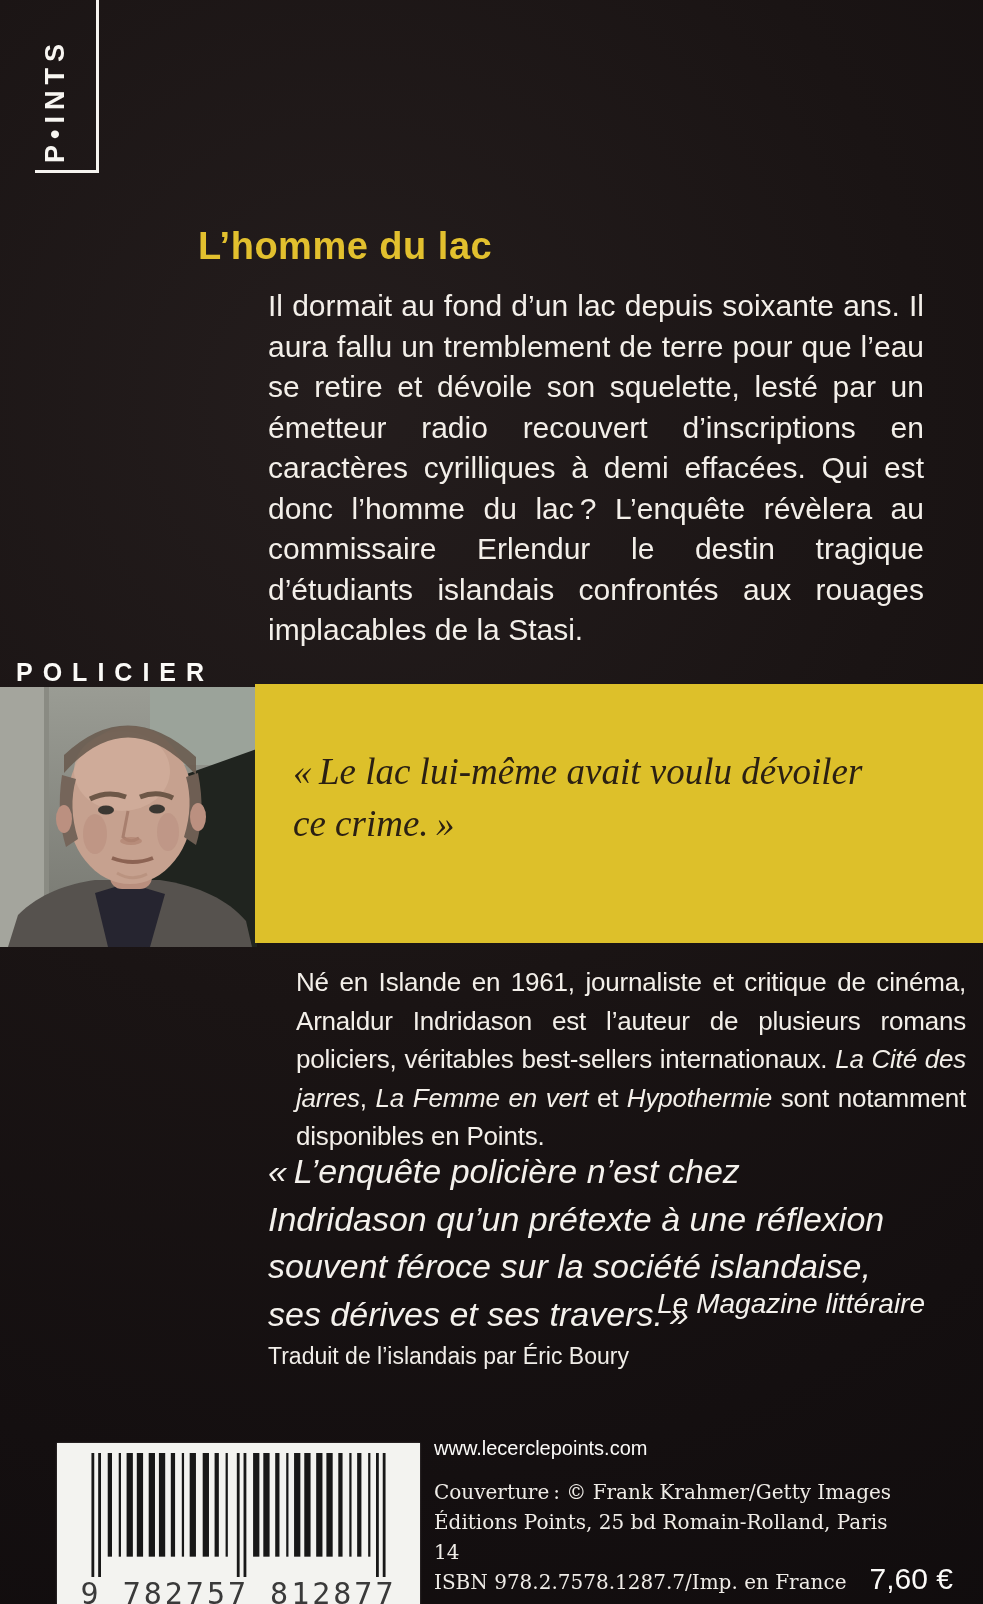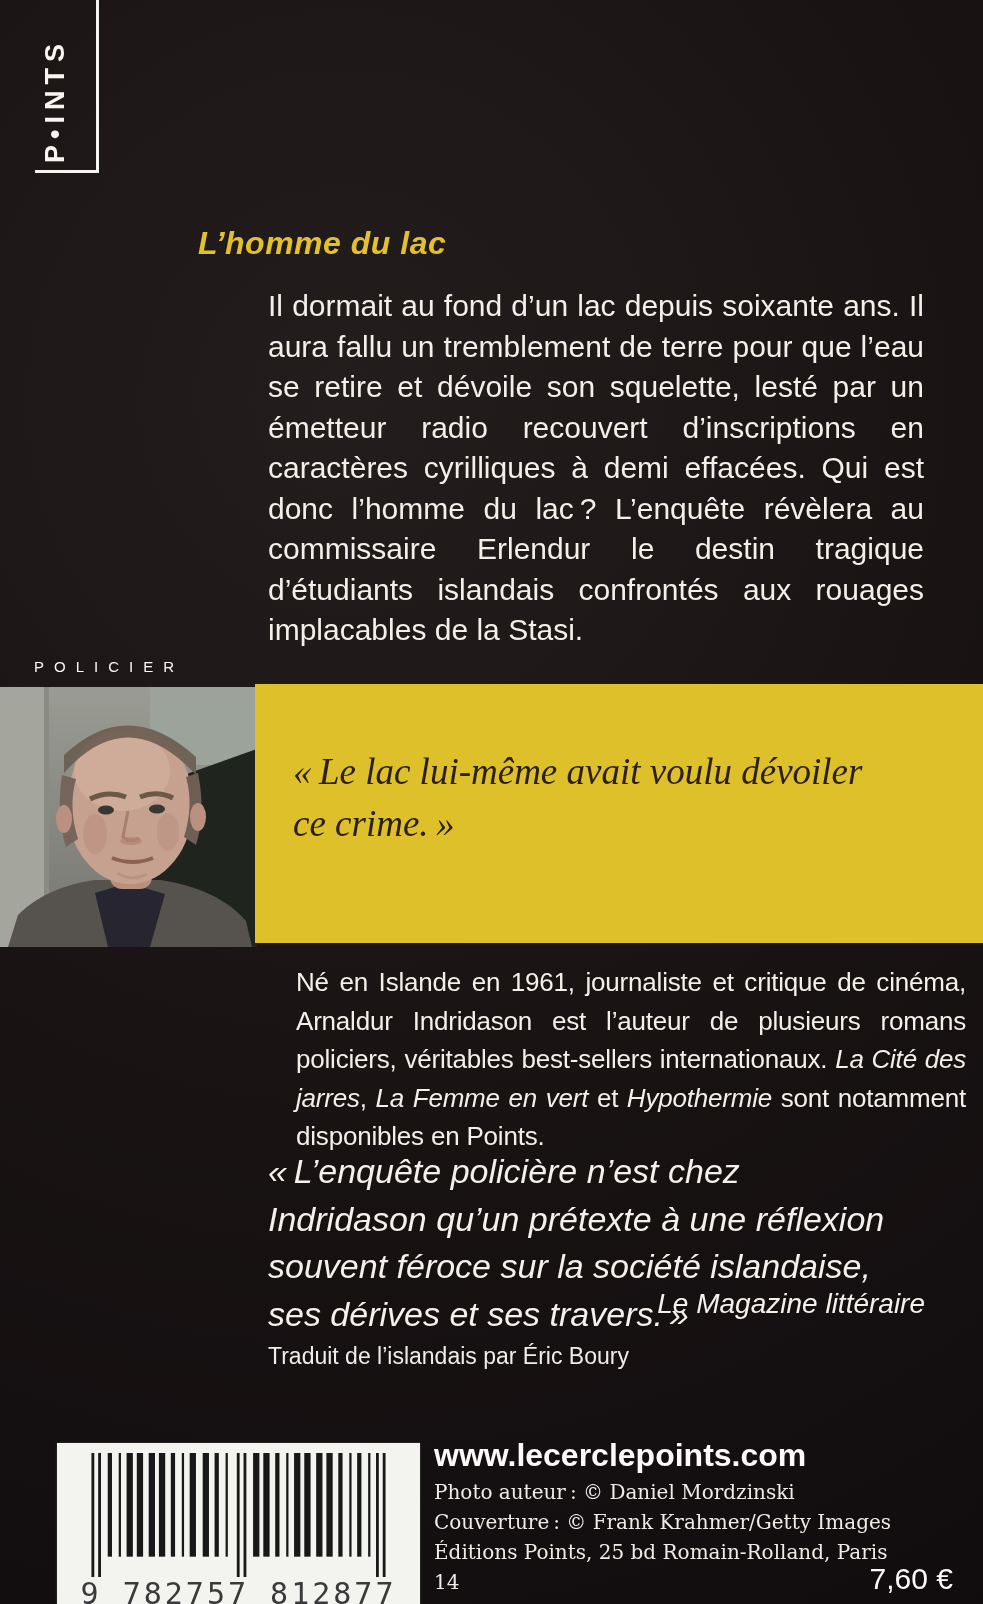--- a/index.html
+++ b/index.html
@@ -9,25 +9,25 @@
     font-family:"Liberation Sans", sans-serif;
     color:#f3efe9;
   }
   .abs{position:absolute;}
   
   .logo-frame{left:35px;top:-4px;width:61px;height:174px;border-right:3px solid #f6f4f0;border-bottom:3px solid #f6f4f0;}
   .logo-text{left:40px;top:163px;transform:rotate(-90deg);transform-origin:0 0;
     font-weight:bold;font-size:27px;letter-spacing:6px;color:#f8f6f2;white-space:nowrap;width:160px;}
   
   .author-name{left:147px;top:178px;font-family:"Liberation Serif",serif;font-weight:bold;font-size:42px;letter-spacing:.5px;color:#f6f3ee;}
-  .book-title{left:198px;top:225px;font-weight:bold;font-size:32px;color:#e2c02e;letter-spacing:.5px;font-style:italic;}
+  .book-title{left:198px;top:225px;font-weight:bold;font-size:38px;color:#e2c02e;letter-spacing:.5px;}
   
   .synopsis{left:268px;top:286px;width:656px;font-size:30px;line-height:40.5px;text-align:justify;color:#f3efe9;}
   
-  .genre-label{left:34px;top:658px;font-weight:normal;font-size:15px;letter-spacing:10px;color:#fbfaf7;}
+  .genre-label{left:16px;top:658px;font-weight:bold;font-size:25px;letter-spacing:10px;color:#fbfaf7;}
   
   .author-photo{left:0;top:687px;width:257px;height:260px;}
   .author-photo svg{display:block;}
   
   .pull-quote-box{left:255px;top:684px;width:720px;height:259px;background:#ddc02a;padding-left:20px;}
   .pull-quote{position:absolute;left:38px;top:62px;width:575px;
     font-family:"Liberation Serif",serif;font-style:italic;font-size:37px;line-height:52px;color:#2b2013;}
   
   .bio{left:268px;top:963px;width:670px;font-size:26px;line-height:38.5px;letter-spacing:-0.2px;text-align:justify;color:#f3efe9;margin-left:28px;}
   .bio .it{font-style:italic;}
@@ -35,21 +35,21 @@
   .review-quote{left:268px;top:1148px;width:622px;font-style:italic;font-size:34px;line-height:47.5px;color:#f4f1ec;}
   .review-source{left:300px;top:1288px;width:625px;text-align:right;font-style:italic;font-size:28px;color:#f4f1ec;}
   .translator{left:268px;top:1343px;font-size:23px;color:#f0ede8;}
   
   .barcode{left:57px;top:1443px;width:363px;height:170px;background:#f3f3f0;box-shadow:0 0 2px rgba(255,255,255,.25);}
   .barcode-bars{position:absolute;left:12px;right:12px;top:10px;bottom:36px;}
   .barcode-bars svg{width:100%;height:100%;}
   .barcode-number{position:absolute;left:0;right:0;bottom:2px;text-align:center;
     font-family:"DejaVu Sans Mono",monospace;font-size:30px;letter-spacing:3px;color:#3a3a3a;}
   
-  .website{left:434px;top:1437px;font-weight:bold;font-size:32px;color:#fbfaf8;}
+  .website{left:434px;top:1437px;font-weight:normal;font-size:20px;color:#fbfaf8;}
   .credits{left:434px;top:1477px;width:470px;font-family:"DejaVu Serif",serif;font-size:20px;line-height:30px;color:#efece7;}
   .price{left:820px;top:1562px;width:133px;text-align:right;font-weight:normal;font-size:30px;color:#fbfaf8;}
 </style>
 </head>
 <body>
 
 <div class="cover">
 
   <div class="abs logo-frame"></div>
   <div class="abs logo-text">P•INTS</div>
@@ -138,20 +138,19 @@
           <rect x="256.7" y="0" width="3.8" height="102" fill="#181818"></rect>
           <rect x="266.5" y="0" width="2" height="102" fill="#181818"></rect>
           <rect x="273.5" y="0" width="2.5" height="122" fill="#181818"></rect>
           <rect x="279.5" y="0" width="2.5" height="122" fill="#181818"></rect>
         </svg></div>
     <div class="barcode-number">9 782757 812877</div>
   </div>
 
   <div class="abs website">www.lecerclepoints.com</div>
   <div class="abs credits">
-    <div>Photo auteur : © Daniel Mordzinski</div>
     <div>Couverture : © Frank Krahmer/Getty Images</div>
     <div>Éditions Points, 25 bd Romain-Rolland, Paris 14</div>
     <div>ISBN 978.2.7578.1287.7/Imp. en France 05.09</div>
   </div>
   <div class="abs price">7,60 €</div>
 
 </div>
 
 </body></html>

